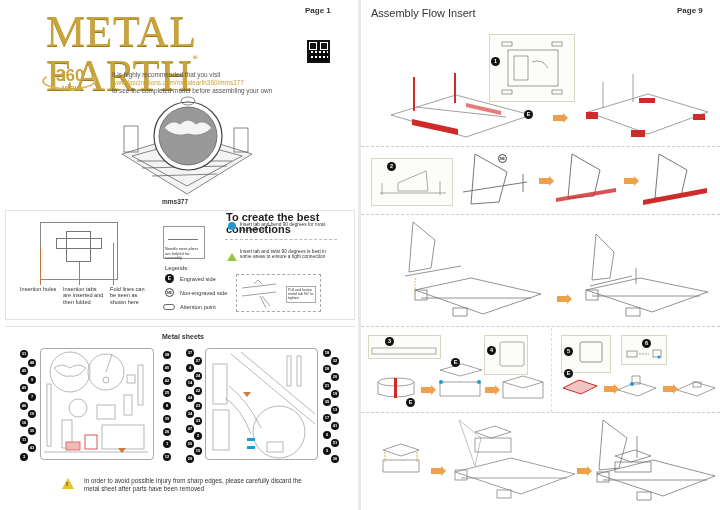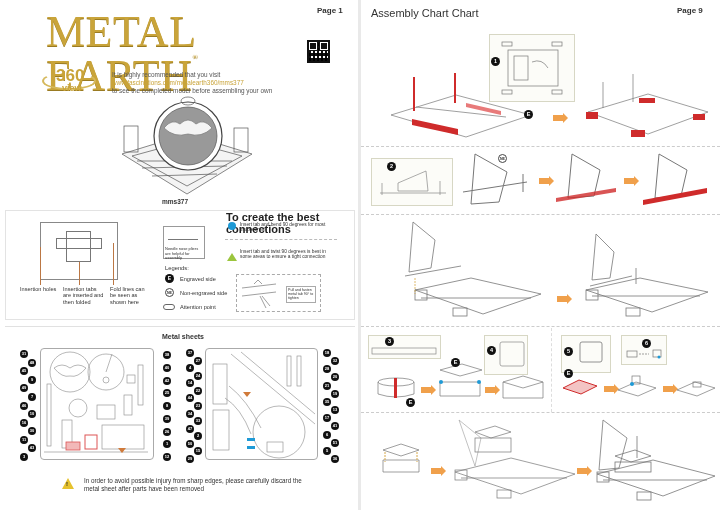--- a/index.html
+++ b/index.html
@@ -3,21 +3,21 @@
 <meta charset="utf-8">
 <style>
   * { box-sizing: border-box; margin: 0; padding: 0; }
   html, body { width: 720px; height: 510px; background: #ffffff; overflow: hidden; }
   body { font-family: "Liberation Sans", sans-serif; color: #222; position: relative; }
   .page { position: absolute; top: 0; height: 510px; background: #fff; }
   .page1 { left: 0; width: 358px; }
   .page2 { left: 361px; width: 359px; }
   .page-divider { position: absolute; left: 358px; top: 0; width: 3px; height: 510px; background: #e9e9e9; }
   .page-num { position: absolute; top: 6px; font-size: 8px; font-weight: bold; color: #333; }
-  .p1num { left: 317px; }
+  .p1num { left: 305px; }
   .p2num { left: 316px; }
 
   
   .logo { position: absolute; left: 46px; top: 10px; font-family: "Liberation Serif", serif; font-size: 37px; letter-spacing: 0.5px;
           color: #c9a43a; font-weight: normal; text-shadow: 0 1px 0 #9a7b22; line-height: 1; }
   .logo .cap { font-size: 44px; }
   .logo .reg { font-size: 7px; vertical-align: top; }
   .subtitle { position: absolute; left: 88px; top: 46px; font-size: 14px; font-weight: bold; color: #444; letter-spacing: 0.6px; }
   .qr { position: absolute; left: 307px; top: 40px; width: 23px; height: 23px;
         background:
@@ -271,21 +271,21 @@
     </div>
 
   <div class="warn"></div>
   <div class="warn-ex">!</div>
   <div class="warn-text" style="width:230px;">In order to avoid possible injury from sharp edges, please carefully discard the metal sheet after parts have been removed</div>
 </div>
 
 <div class="page-divider"></div>
 
 <div class="page page2">
-  <div class="flow-title">Assembly Chart Chart</div>
+  <div class="flow-title">Assembly Flow Insert</div>
   <div class="page-num p2num">Page 9</div>
 
   <div class="inset" style="left:128px; top:34px; width:86px; height:68px;"></div>
   <svg style="left:135px; top:40px;" width="72" height="56">
     <g fill="none" stroke="#777" stroke-width="0.7">
       <rect x="12" y="10" width="50" height="36"></rect>
         <rect x="18" y="16" width="14" height="24"></rect>
       <rect x="6" y="2" width="10" height="4"></rect>
         <rect x="56" y="2" width="10" height="4"></rect>
       <rect x="6" y="50" width="10" height="4"></rect>

